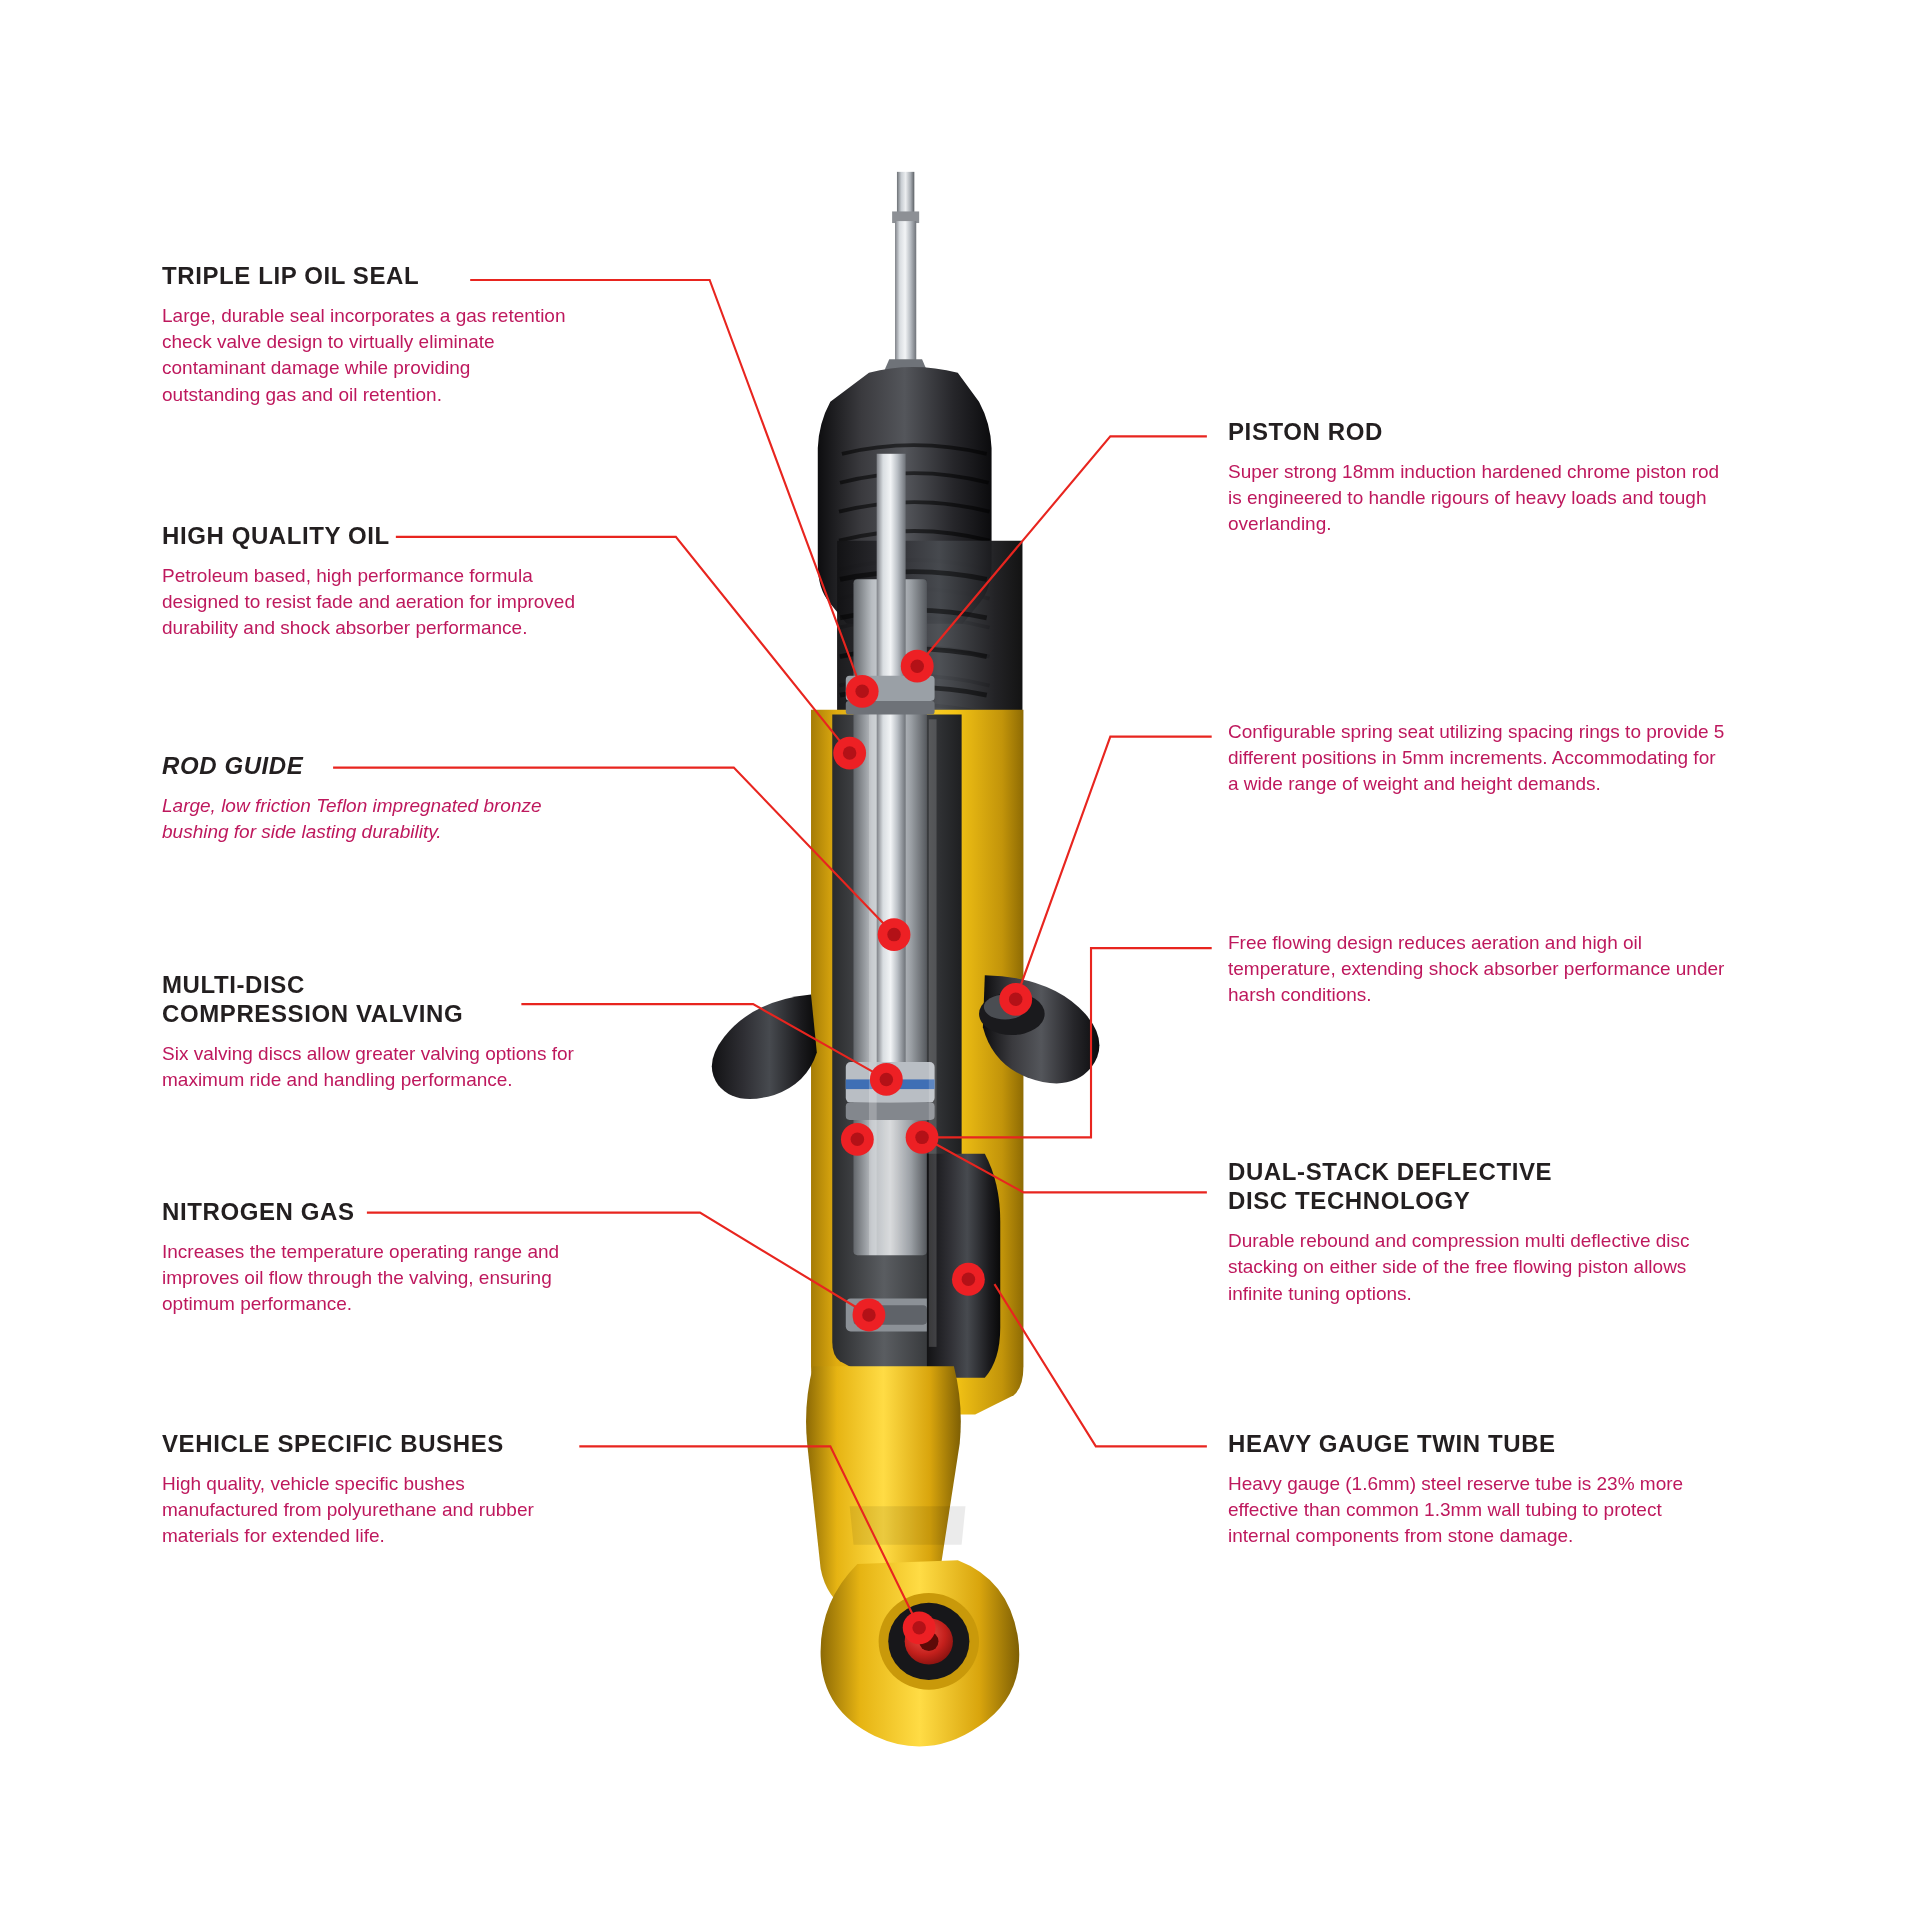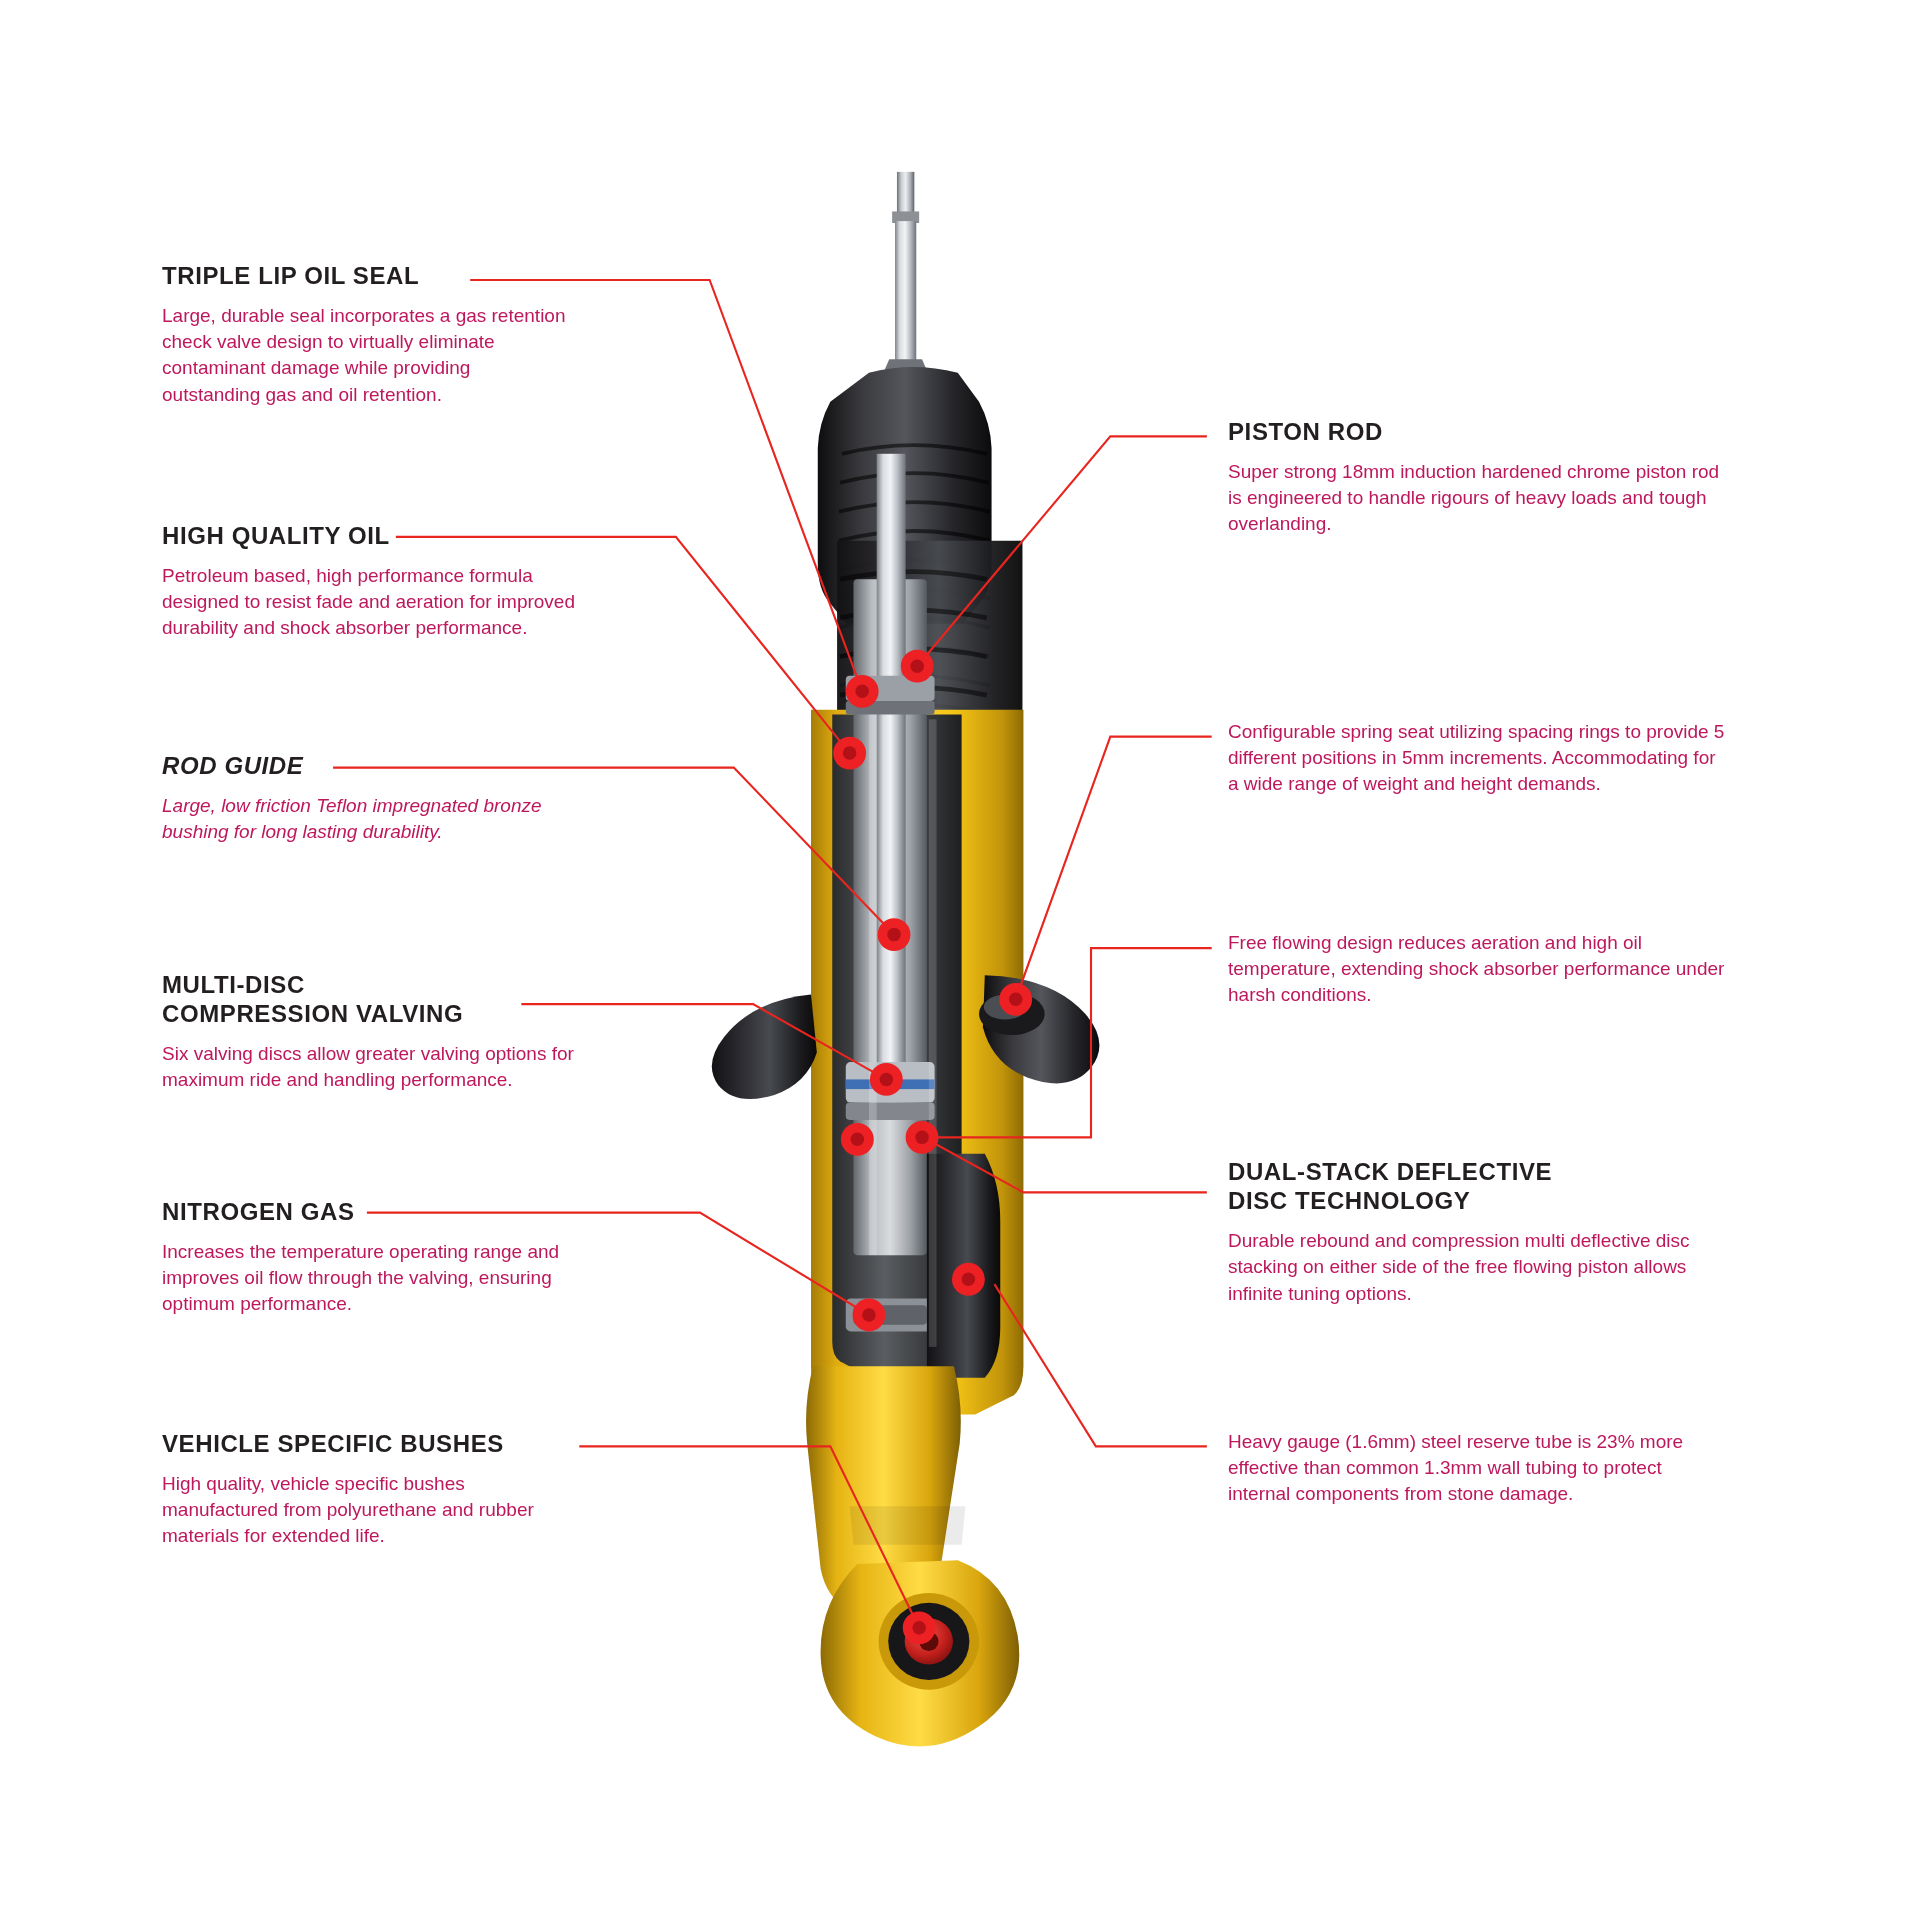--- a/index.html
+++ b/index.html
@@ -254,21 +254,21 @@
   <div class="callout left" style="left:162px; top:521px; width:478px;">
     <p class="title">HIGH QUALITY OIL</p>
     <p class="body">Petroleum based, high performance formula
 designed to resist fade and aeration for improved
 durability and shock absorber performance.</p>
   </div>
 
   <div class="callout left" style="left:162px; top:751px; width:463px;font-style:italic;">
     <p class="title">ROD GUIDE</p>
     <p class="body">Large, low friction Teflon impregnated bronze
-bushing for long lasting durability.</p>
+bushing for side lasting durability.</p>
   </div>
 
   <div class="callout left" style="left:162px; top:1197px; width:473px;">
     <p class="title">NITROGEN GAS</p>
     <p class="body">Increases the temperature operating range and
 improves oil flow through the valving, ensuring
 optimum performance.</p>
   </div>
 
   <div class="callout left" style="left:162px; top:970px; width:483px;">
@@ -306,19 +306,20 @@
 
   <div class="callout right" style="left:1228px; top:1157px; width:599px;">
     <p class="title">DUAL-STACK DEFLECTIVE
 DISC TECHNOLOGY</p>
     <p class="body">Durable rebound and compression multi deflective disc
 stacking on either side of the free flowing piston allows
 infinite tuning options.</p>
   </div>
 
   <div class="callout right" style="left:1228px; top:1429px; width:599px;">
+    <p class="title">HEAVY GAUGE TWIN TUBE</p>
     <p class="body">Heavy gauge (1.6mm) steel reserve tube is 23% more
 effective than common 1.3mm wall tubing to protect
 internal components from stone damage.</p>
   </div>
 
 </div>
 
 
 </body></html>

